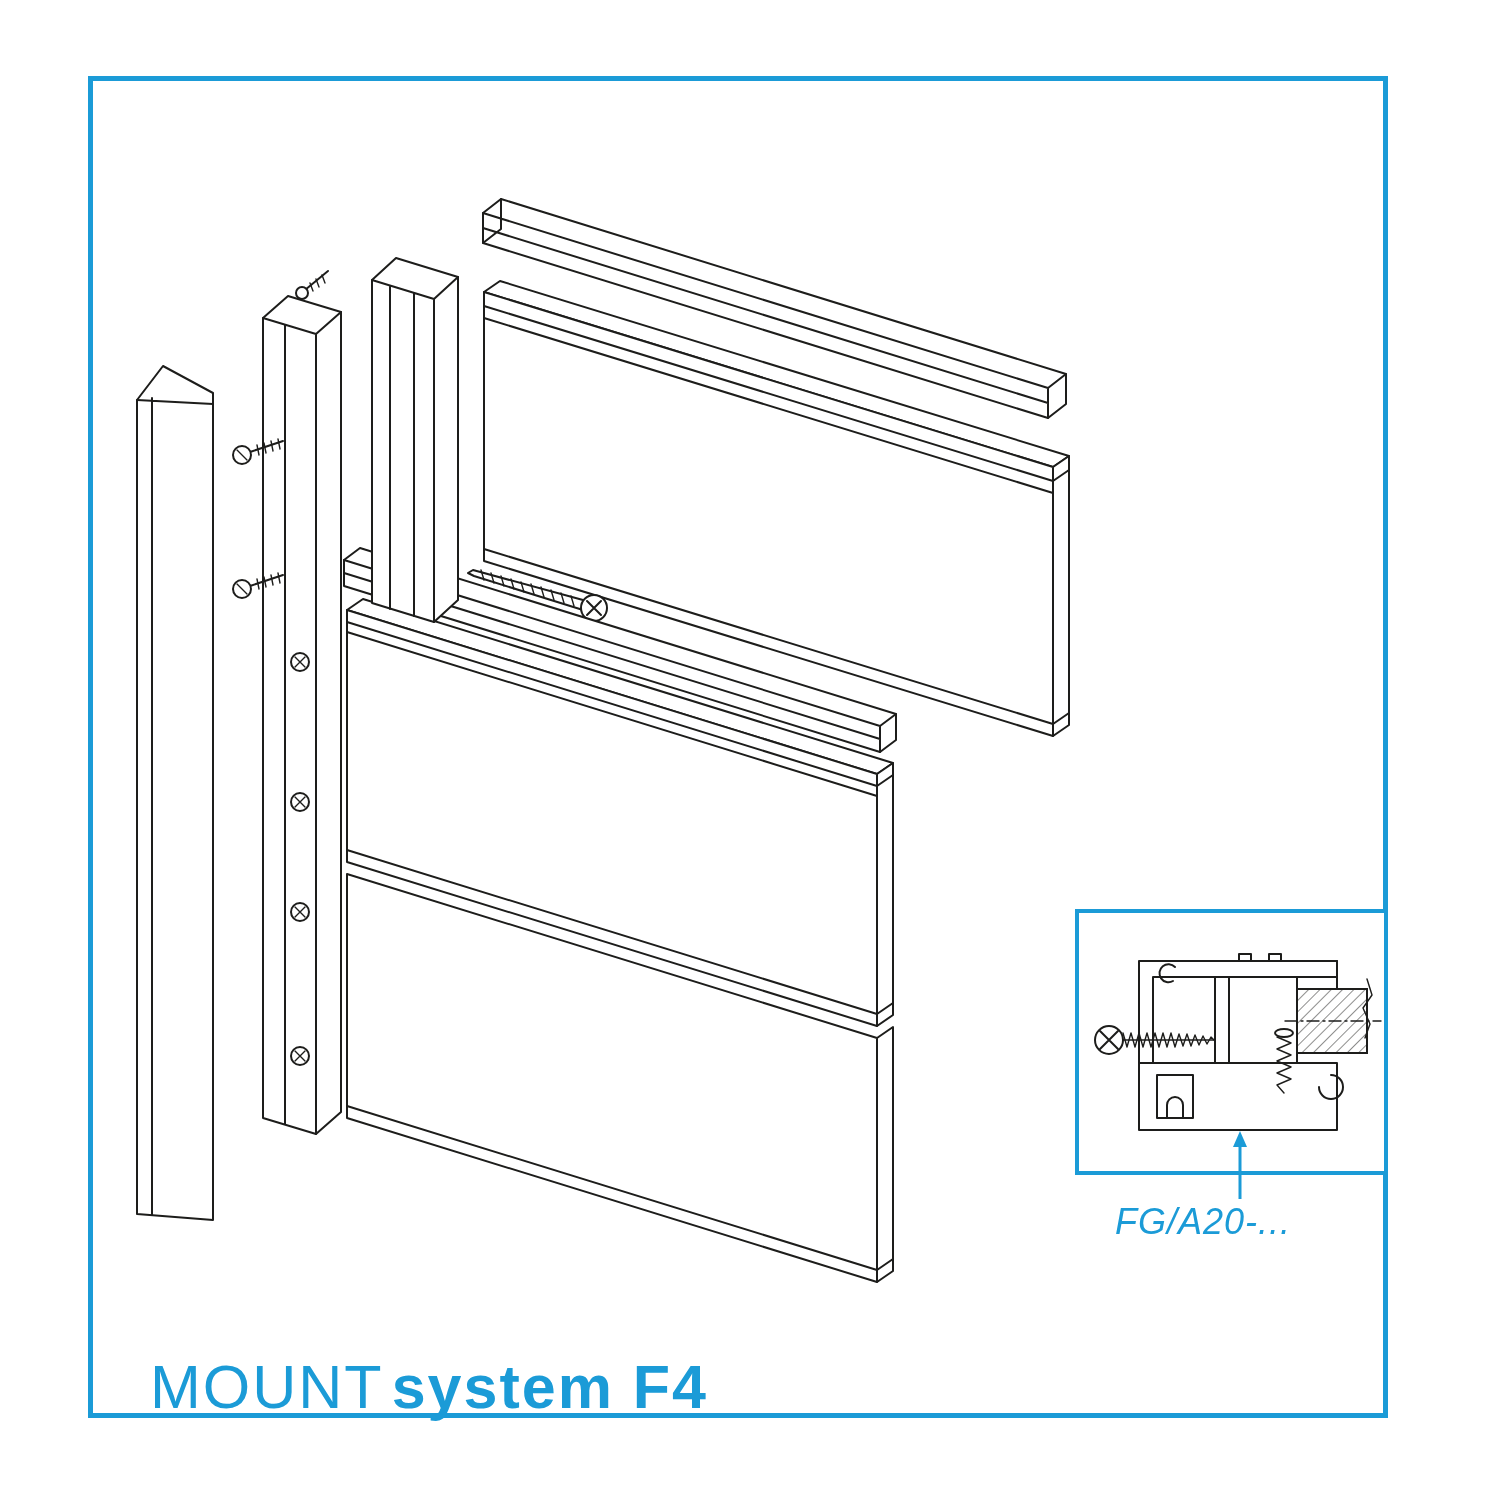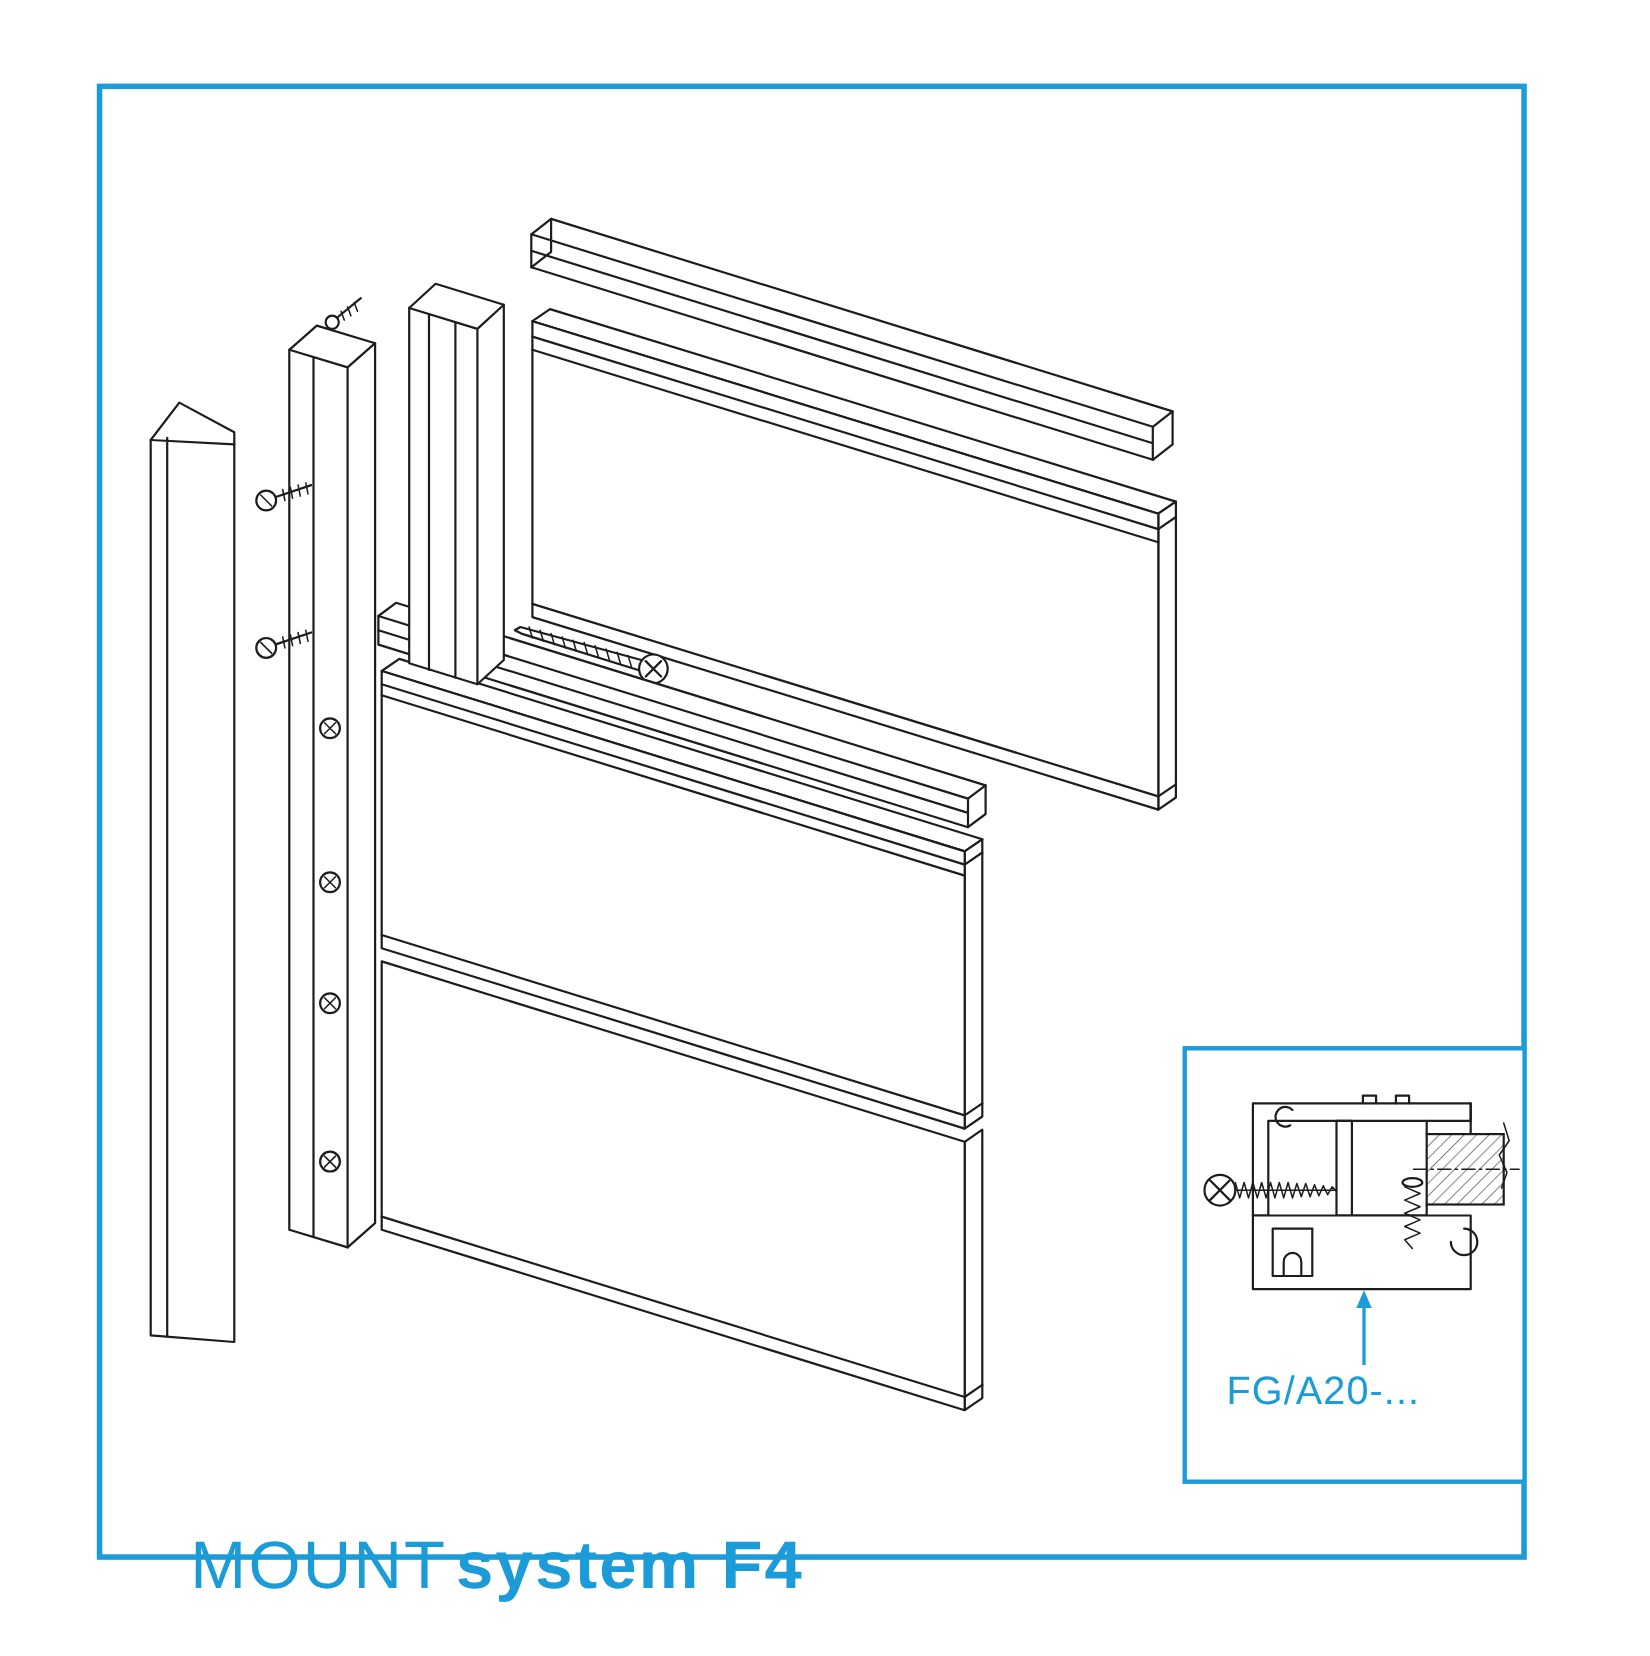--- a/index.html
+++ b/index.html
@@ -1,23 +1,23 @@
 <!DOCTYPE html>
 <html style="--color-accent: #1b9bd7; --color-line: #1d1d1b; --color-background: #ffffff;"><head>
 <meta charset="utf-8">
 <style>
   html,body{margin:0;padding:0;background:#fff;}
   body{width:1500px;height:1505px;position:relative;font-family:"Liberation Sans",sans-serif;overflow:hidden;}
   .abs{position:absolute;}
   #figure-border{left:88px;top:76px;width:1300px;height:1342px;border:5px solid var(--color-accent,#1b9bd7);box-sizing:border-box;background:transparent;}
   #main-svg{left:0;top:0;}
-  #detail-inset{left:1075px;top:951px;width:313px;height:398px;border:4px solid var(--color-accent,#1b9bd7);box-sizing:border-box;background:#fff;}
+  #detail-inset{left:1075px;top:909px;width:313px;height:266px;border:4px solid var(--color-accent,#1b9bd7);box-sizing:border-box;background:#fff;font-style:italic;}
   #detail-inset svg{position:absolute;left:0;top:0;}
   #inset-label{position:absolute;left:36px;top:288px;font-size:36px;letter-spacing:1px;color:var(--color-accent,#1b9bd7);white-space:nowrap;}
-  #page-title{left:150px;top:1388px;font-size:61px;color:var(--color-accent,#1b9bd7);letter-spacing:2px;white-space:nowrap;margin-left:23px;}
+  #page-title{left:150px;top:1352px;font-size:61px;color:var(--color-accent,#1b9bd7);letter-spacing:2px;white-space:nowrap;}
   #page-title .light{font-weight:400;}
   #page-title b{font-weight:700;margin-left:8px;}
   svg .ln{fill:none;stroke:var(--color-line,#1d1d1b);stroke-width:2;stroke-linecap:round;stroke-linejoin:round;}
   svg .thin{stroke-width:1.4;}
   svg .fw{fill:#ffffff;stroke:var(--color-line,#1d1d1b);stroke-width:2;stroke-linejoin:round;}
   svg .hatched{fill:url(#hatch);stroke:var(--color-line,#1d1d1b);stroke-width:2;}
   svg .blue{stroke:var(--color-accent,#1b9bd7);stroke-width:3;fill:none;}
   svg .bluef{fill:var(--color-accent,#1b9bd7);stroke:none;}
   svg .dash{stroke-dasharray:12 4 2 4;}
 </style>

